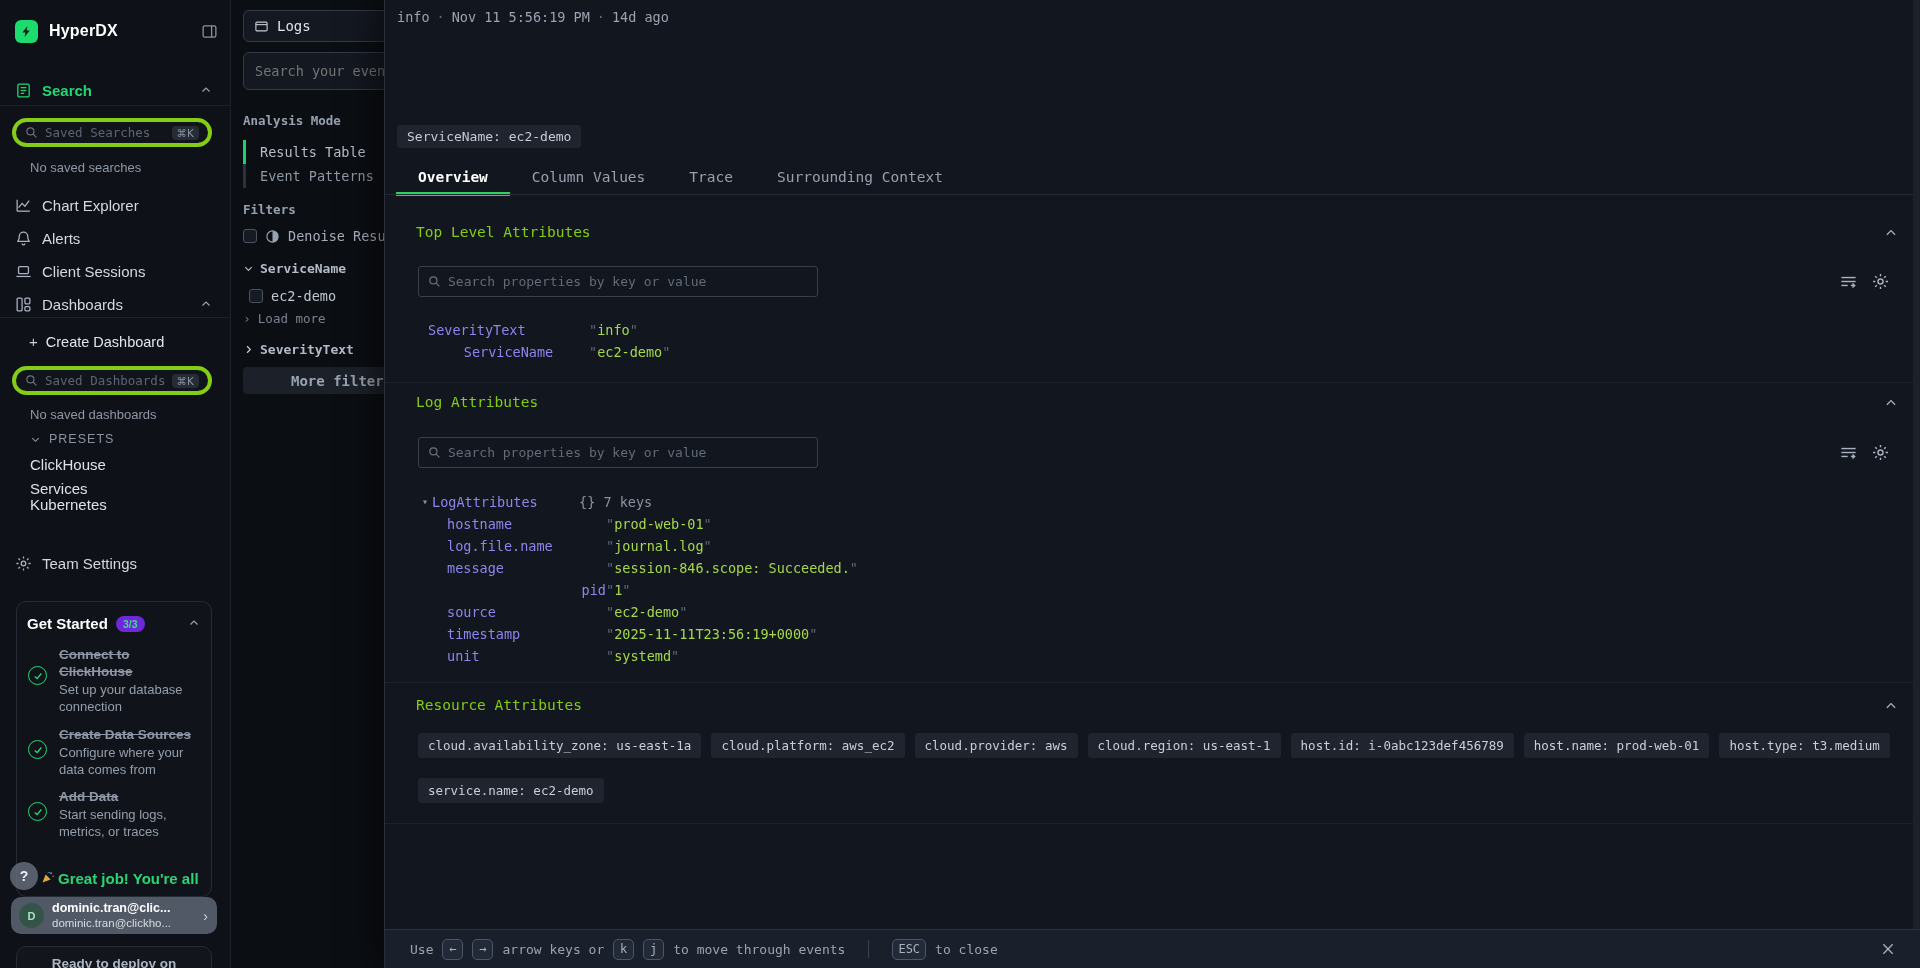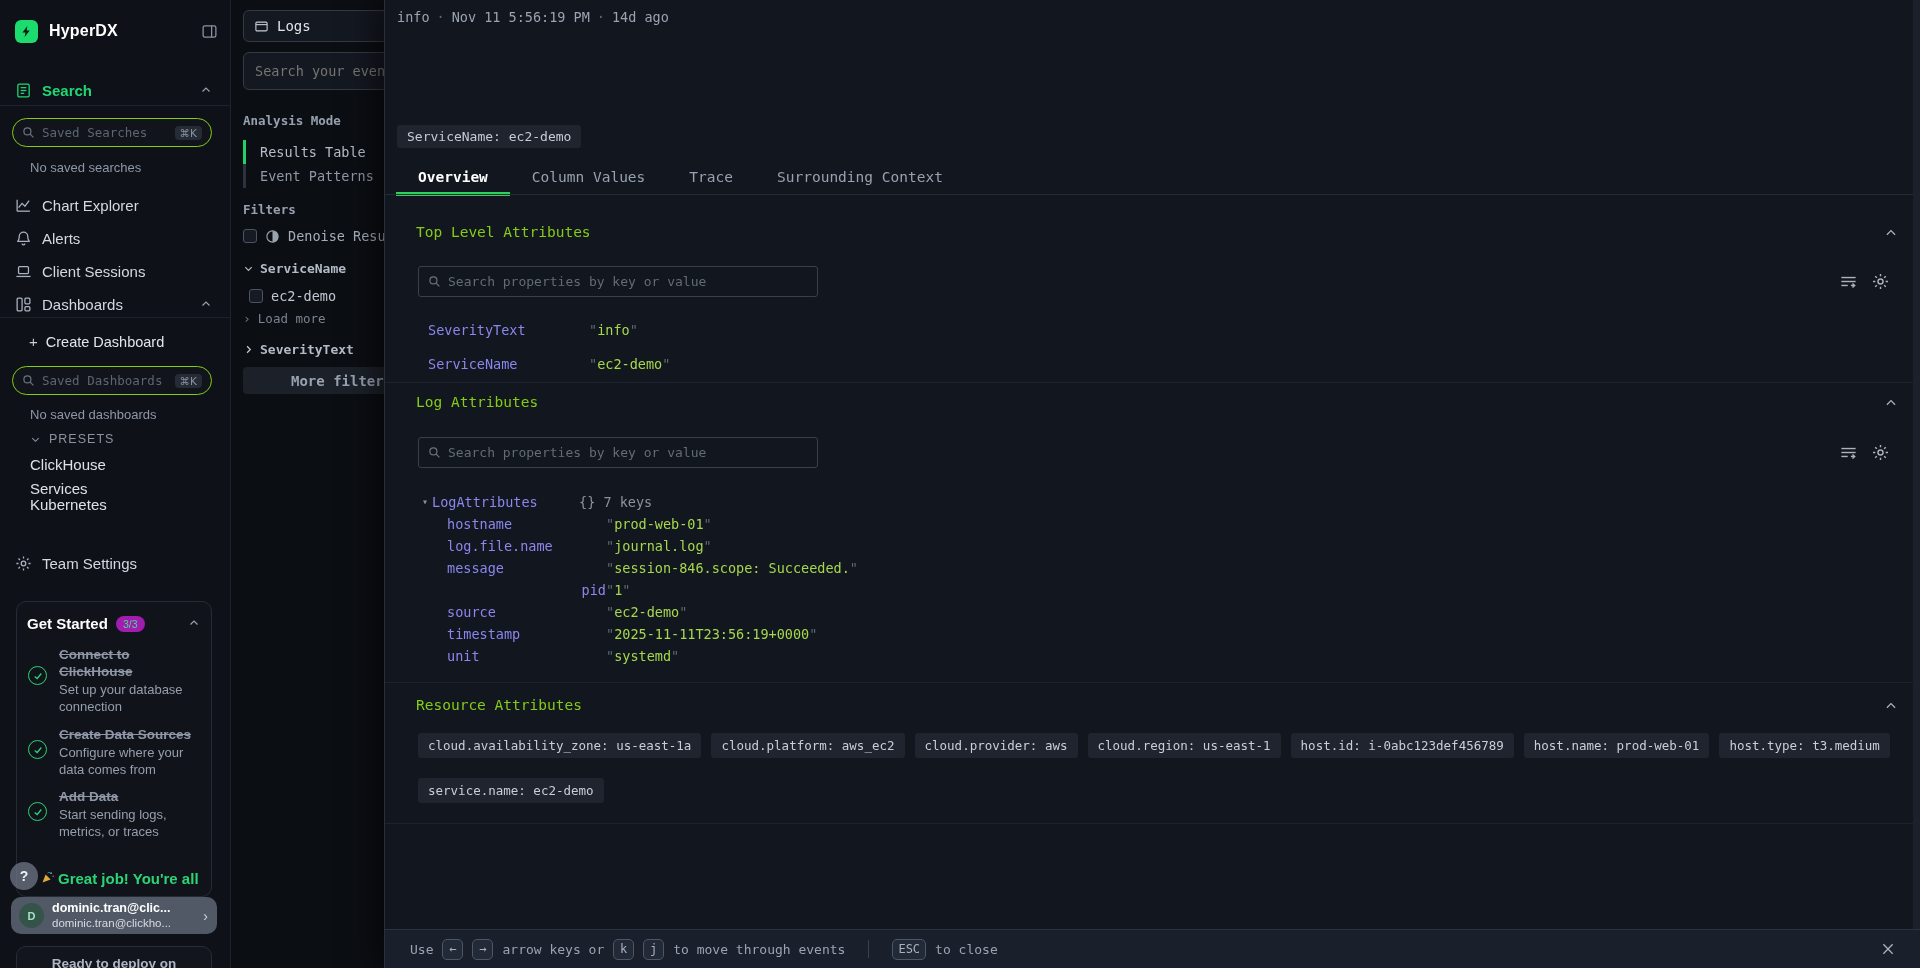--- a/index.html
+++ b/index.html
@@ -13,32 +13,32 @@
   
   #sidebar { position:absolute; left:0; top:0; width:230px; height:968px; background:#0e1117; }
   .brand-logo { width:23px; height:23px; border-radius:6px; background:#1ddc6e; display:flex; align-items:center; justify-content:center; }
   .brand-name { font-size:16px; font-weight:700; color:#ffffff; letter-spacing:.2px; }
   .side-divider { position:absolute; left:0; right:0; height:1px; background:#1c212b; }
   .nav-row { position:absolute; left:0; width:230px; height:24px; display:flex; align-items:center; cursor:pointer; }
   .nav-row .ic { position:absolute; left:15px; color:#aab2bf; }
   .nav-row .lbl { position:absolute; left:42px; font-size:15px; color:#d4d8e0; }
   .nav-row .chev { position:absolute; right:18px; color:#98a1b0; }
   .green-lbl { color:#21d773 !important; font-weight:700; }
-  .pill { position:absolute; left:12px; right:18px; height:29px; border:1px solid #84cc16; border-radius:15px;
+  .pill { position:absolute; left:12px; right:18px; height:29px; border:4px solid #84cc16; border-radius:15px;
           display:flex; align-items:center; padding:0 9px; background:#11141b; }
   .pill input { flex:1; border:0; outline:0; background:transparent; font-family:"DejaVu Sans Mono", monospace;
                 font-size:12.5px; color:#aab2bf; min-width:0; }
   .pill input::placeholder { color:#5c6573; }
   .pill .kbd-hint { font-family:"DejaVu Sans", sans-serif; font-size:10.5px; color:#8b93a2; background:#262c36; border-radius:4px; padding:1px 5px; }
   .muted-note { position:absolute; left:30px; font-size:13px; color:#8e97a6; }
   .preset-item { position:absolute; left:30px; font-size:15px; color:#dde1e8; cursor:pointer; }
   
   #gs-card { position:absolute; left:16px; top:601px; width:196px; height:296px; border:1px solid #262c36; border-radius:10px; background:#10131a; overflow:hidden; }
   .gs-title { position:absolute; left:10px; top:13px; font-size:15px; font-weight:700; color:#fff; }
-  .gs-badge { position:absolute; left:99px; top:14px; background:#a21caf; color:#45da8c; font-size:10.5px; font-weight:400; border-radius:9px; padding:2px 7px; }
+  .gs-badge { position:absolute; left:99px; top:14px; background:#6d28d9; color:#45da8c; font-size:10.5px; font-weight:700; border-radius:9px; padding:2px 7px; }
   .gs-check { position:absolute; left:11px; width:19px; height:19px; border:1.5px solid #2bd576; border-radius:50%; display:flex; align-items:center; justify-content:center; color:#2bd576; }
   .gs-item-title { position:absolute; left:42px; width:146px; font-size:13.5px; font-weight:600; color:#8f97a6; text-decoration:line-through; line-height:17px; }
   .gs-item-desc { position:absolute; left:42px; width:146px; font-size:13px; color:#959eab; line-height:16.5px; }
   .gs-done { position:absolute; left:41px; top:268px; width:160px; font-size:15px; font-weight:700; color:#2bd576; }
   #help-btn { position:absolute; left:10px; top:862px; width:28px; height:28px; border-radius:50%; background:rgba(105,112,128,.8);
               color:#eef0f4; font-weight:700; font-size:14px; display:flex; align-items:center; justify-content:center; z-index:6; cursor:pointer; }
   #user-card { position:absolute; left:11px; top:897px; width:206px; height:37px; border-radius:10px; background:rgba(92,99,114,.88); z-index:5; display:flex; align-items:center; cursor:pointer; }
   .avatar { width:25px; height:25px; margin-left:8px; border-radius:50%; background:#34544a; color:#a5e3c0; font-size:11px; font-weight:700; display:flex; align-items:center; justify-content:center; }
   #teaser-card { position:absolute; left:16px; top:946px; width:196px; height:40px; border:1px solid #262c36; border-radius:10px; background:#12151c; }
   .teaser-txt { position:absolute; left:0; right:0; top:9px; text-align:center; font-size:13.5px; font-weight:700; color:#aeb6c4; }
@@ -385,21 +385,21 @@
     </span>
     <span class="tool-ic" style="top:272px;right:30px;">
       <svg width="19" height="19" viewBox="0 0 24 24" fill="none" stroke="currentColor" stroke-width="1.8">
           <circle cx="12" cy="12" r="3.2"></circle>
           <path d="M12 2.5v3M12 18.5v3M2.5 12h3M18.5 12h3M5.3 5.3l2.1 2.1M16.6 16.6l2.1 2.1M18.7 5.3 16.6 7.4M7.4 16.6l-2.1 2.1"></path>
         </svg>
     </span>
     <div class="kv" style="left:43px;top:322px;">
       <span class="k" style="width:161px;">SeverityText</span><span class="v">info</span>
     </div>
-    <div class="kv" style="left:43px;top:356px;">
+    <div class="kv" style="left:43px;top:344px;text-align:center;">
       <span class="k" style="width:161px;">ServiceName</span><span class="v">ec2-demo</span>
     </div>
 
     <div class="d-divider" style="top:382px;"></div>
 
     <div class="section-title" style="top:394px;">Log Attributes</div>
     <span class="collapse-chev" style="top:396px;">
       <svg width="14" height="14" viewBox="0 0 24 24" fill="none" stroke="currentColor" stroke-width="2.2">
           <polyline points="5,15 12,8 19,15"></polyline>
         </svg>

